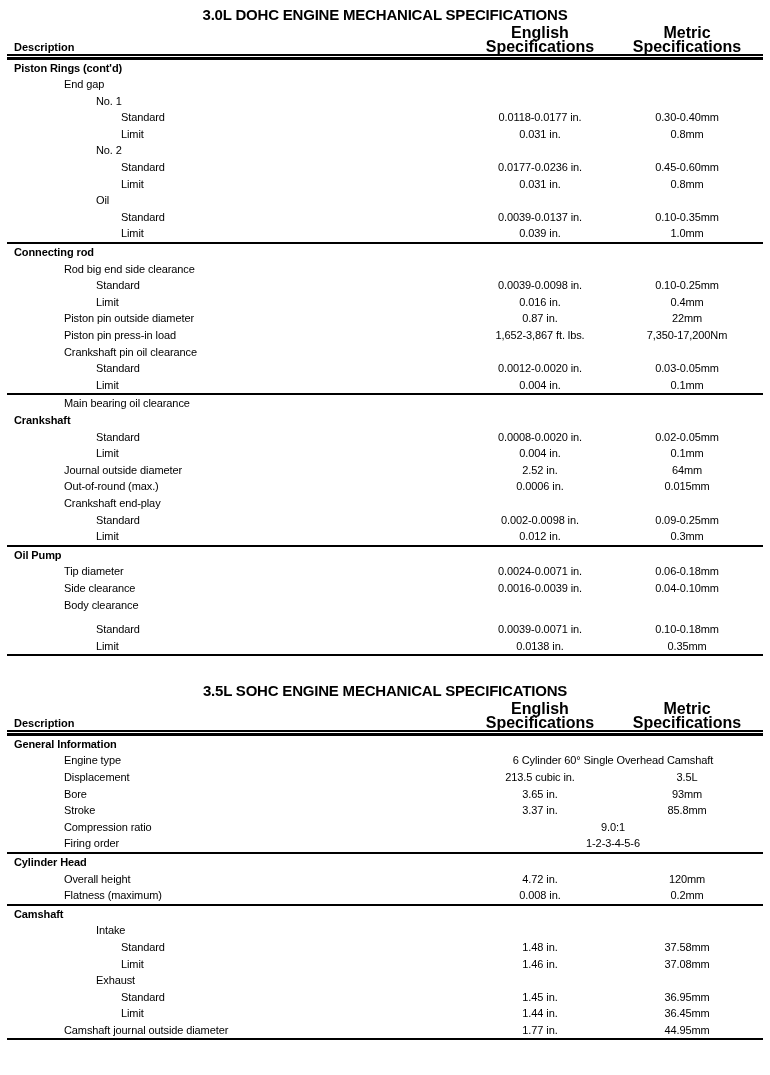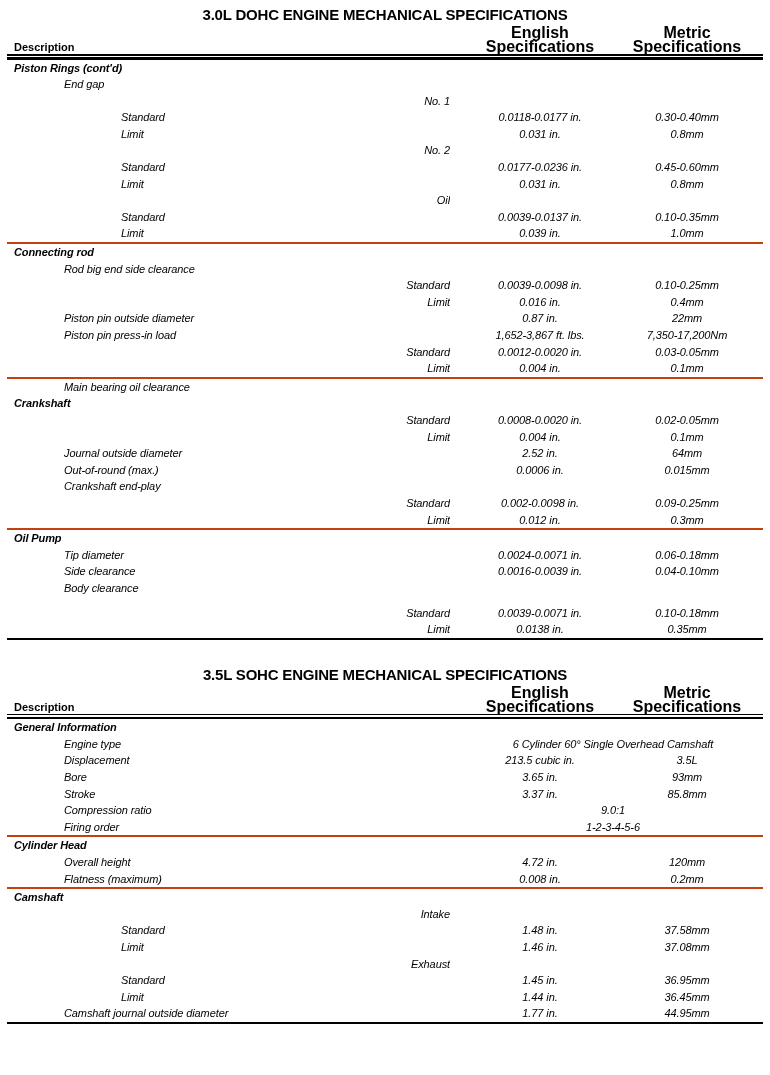--- a/index.html
+++ b/index.html
@@ -29,37 +29,37 @@
     margin-top: 3px;
     align-items: end;
   }
   .head-desc { font-weight: bold; font-size: 11px; padding-left: 7px; line-height: 14px; }
   .head-col { text-align: center; font-weight: bold; font-size: 16px; line-height: 14px; }
 
   .dbl-rule { width: 100%; }
   .dbl-rule .r1 { height: 1.5px; background: #000; }
   .dbl-rule .r2 { height: 2.5px; background: #000; margin-top: 1.5px; }
 
-  .section { border-top: 2px solid #c2410c; }
+  .section { border-top: 2px solid #000000; }
   .tbody .section:first-child { border-top: none; }
-  .tbody { border-bottom: 2.5px solid #000; font-style: italic; }
+  .tbody { border-bottom: 2.5px solid #000; }
 
   .row {
     display: grid;
     grid-template-columns: 1fr 180px 114px;
     padding-right: 19px;
     line-height: 16.6px;
     font-size: 11px;
     letter-spacing: -0.1px;
   }
   .cell-desc { white-space: nowrap; overflow: hidden; }
   .sec-head { font-weight: bold; }
   .ind0 { padding-left: 7px; }
   .ind1 { padding-left: 57px; }
-  .ind2 { padding-left: 89px; text-align: right; }
+  .ind2 { padding-left: 89px; }
   .ind3 { padding-left: 114px; }
   .cell-val { text-align: center; white-space: nowrap; }
   .cell-span {
     grid-column: 2 / 4;
     text-align: center;
     position: relative;
     left: 16px;
     white-space: nowrap;
   }
   .spacer { height: 8px; }
@@ -164,20 +164,25 @@
             <div class="cell-desc ind1">Piston pin outside diameter</div>
             <div class="cell-val">0.87 in.</div>
             <div class="cell-val">22mm</div>
           </div>
           <div class="row">
             <div class="cell-desc ind1">Piston pin press-in load</div>
             <div class="cell-val">1,652-3,867 ft. lbs.</div>
             <div class="cell-val">7,350-17,200Nm</div>
           </div>
           <div class="row">
+            <div class="cell-desc ind1">Crankshaft pin oil clearance</div>
+            <div class="cell-val"></div>
+            <div class="cell-val"></div>
+          </div>
+          <div class="row">
             <div class="cell-desc ind2">Standard</div>
             <div class="cell-val">0.0012-0.0020 in.</div>
             <div class="cell-val">0.03-0.05mm</div>
           </div>
           <div class="row">
             <div class="cell-desc ind2">Limit</div>
             <div class="cell-val">0.004 in.</div>
             <div class="cell-val">0.1mm</div>
           </div>
         </div>

